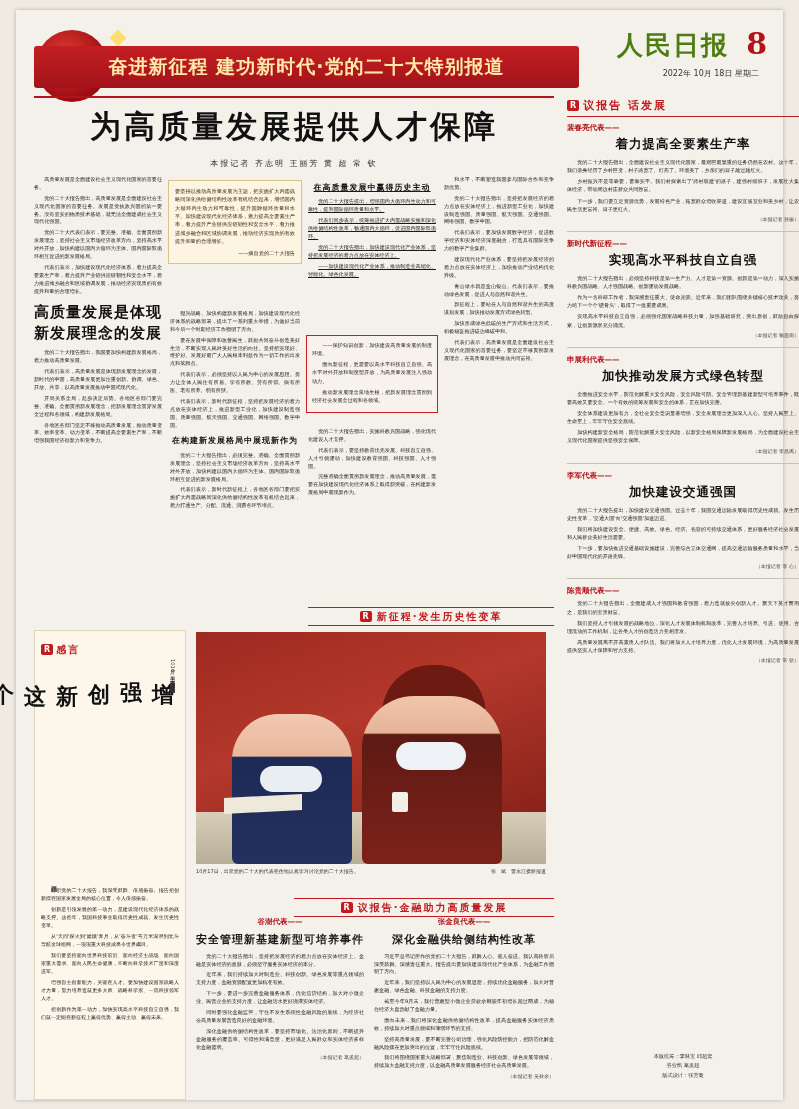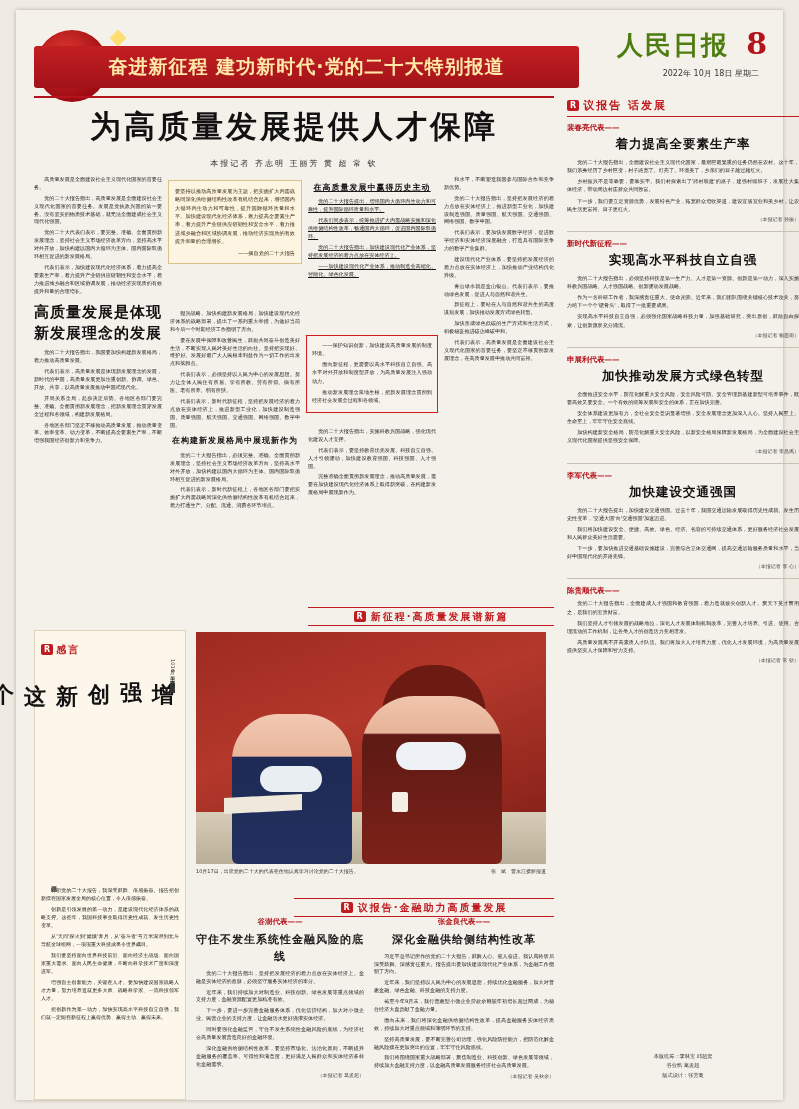--- a/index.html
+++ b/index.html
@@ -250,21 +250,21 @@
           <p>党的二十大报告指出，全面建成人才强国和教育强国，着力造就拔尖创新人才。聚天下英才而用之，是我们的宝贵财富。</p>
           <p>我们坚持人才引领发展的战略地位，深化人才发展体制机制改革，完善人才培养、引进、使用、合理流动的工作机制，让各类人才的创造活力竞相迸发。</p>
           <p>高质量发展离不开高素质人才队伍。我们将加大人才培养力度，优化人才发展环境，为高质量发展提供坚实人才保障和智力支持。</p>
         </div>
         <div class="rep-sig">（本报记者 常 钦）</div>
       </div>
     </div>
 
     <div class="strip strip1">
       <span class="rbadge">R</span>
-      <span class="t">新征程·高质量发展谱新篇</span>
+      <span class="t">新征程·发生历史性变革</span>
     </div>
     <div class="strip strip2">
       <span class="rbadge">R</span>
       <span class="t">议报告·金融助力高质量发展</span>
     </div>
 
     <div class="feature">
       <div class="feature-tag">
         <span class="rbadge">R</span>
         <span class="t">感言</span>
@@ -299,21 +299,21 @@
       <div class="pdoc"></div>
       <div class="pcup"></div>
     </div>
     <div class="photo-cap">
       <span>10月17日，出席党的二十大的代表在住地认真学习讨论党的二十大报告。</span>
       <span>张　斌　雷永江摄影报道</span>
     </div>
 
     <div class="btm btm1">
       <div class="btm-name">谷澍代表——</div>
-      <div class="btm-title">守住不发生系统性金融风险的底线</div>
+      <div class="btm-title">安全管理新基建新型可培养事件</div>
       <p>党的二十大报告指出，坚持把发展经济的着力点放在实体经济上。金融是实体经济的血脉，必须坚守服务实体经济的本分。</p>
       <p>近年来，我们持续加大对制造业、科技创新、绿色发展等重点领域的支持力度，金融资源配置更加精准有效。</p>
       <p>下一步，要进一步完善金融服务体系，优化信贷结构，加大对小微企业、民营企业的支持力度，让金融活水更好浇灌实体经济。</p>
       <p>同时要强化金融监管，守住不发生系统性金融风险的底线，为经济社会高质量发展营造良好的金融环境。</p>
       <p>深化金融供给侧结构性改革，要坚持市场化、法治化原则，不断提升金融服务的覆盖率、可得性和满意度，更好满足人民群众和实体经济多样化金融需求。</p>
       <div class="rep-sig">（本报记者 葛孟超）</div>
     </div>
 
     <div class="btm btm2">
       <div class="btm-name">张金良代表——</div>

